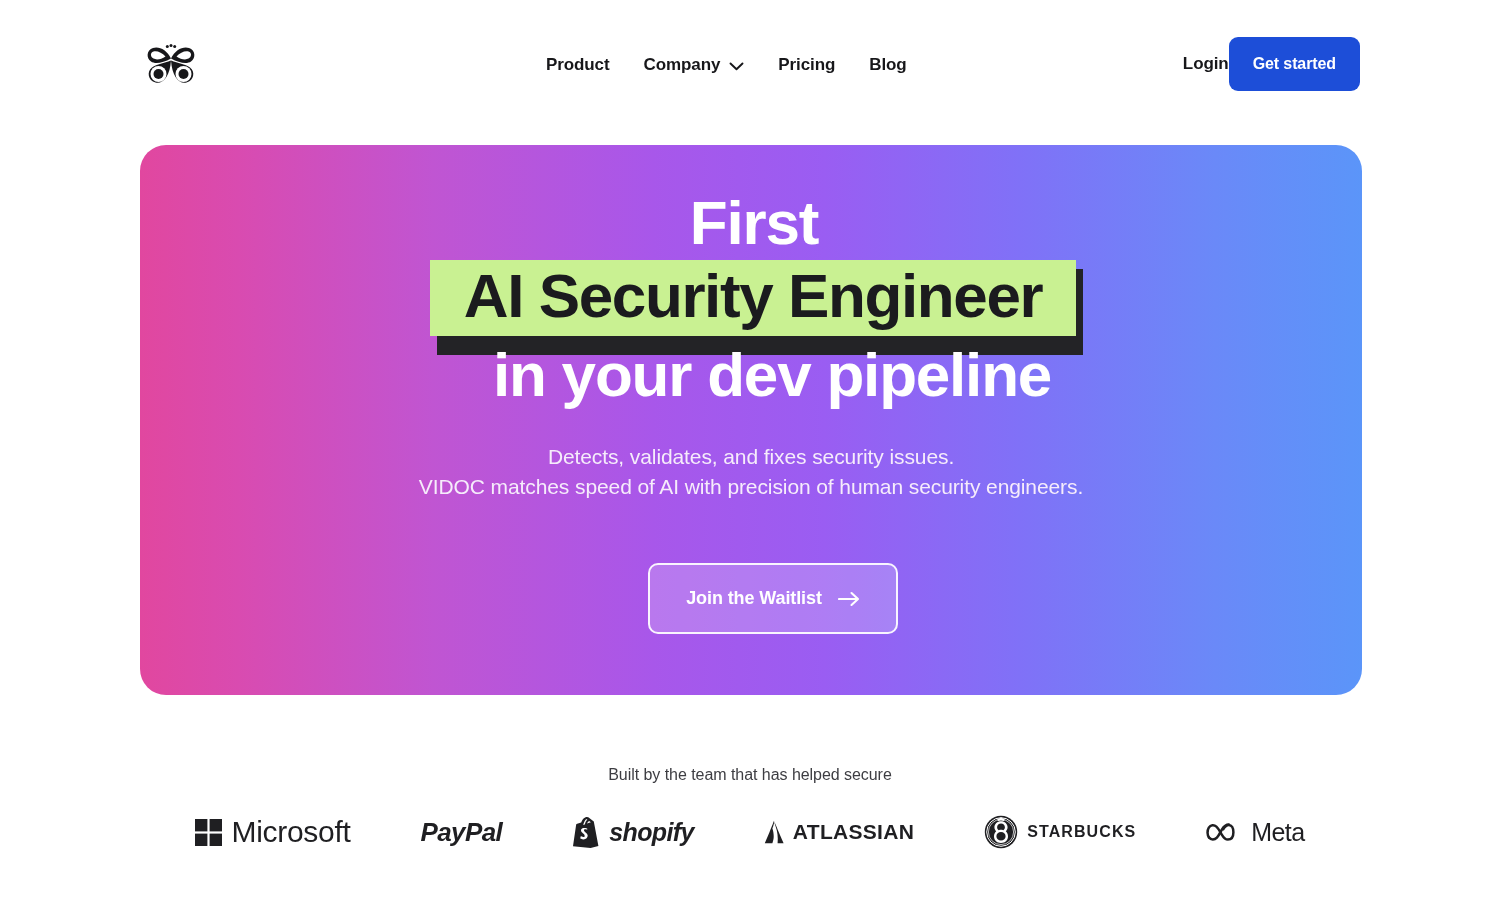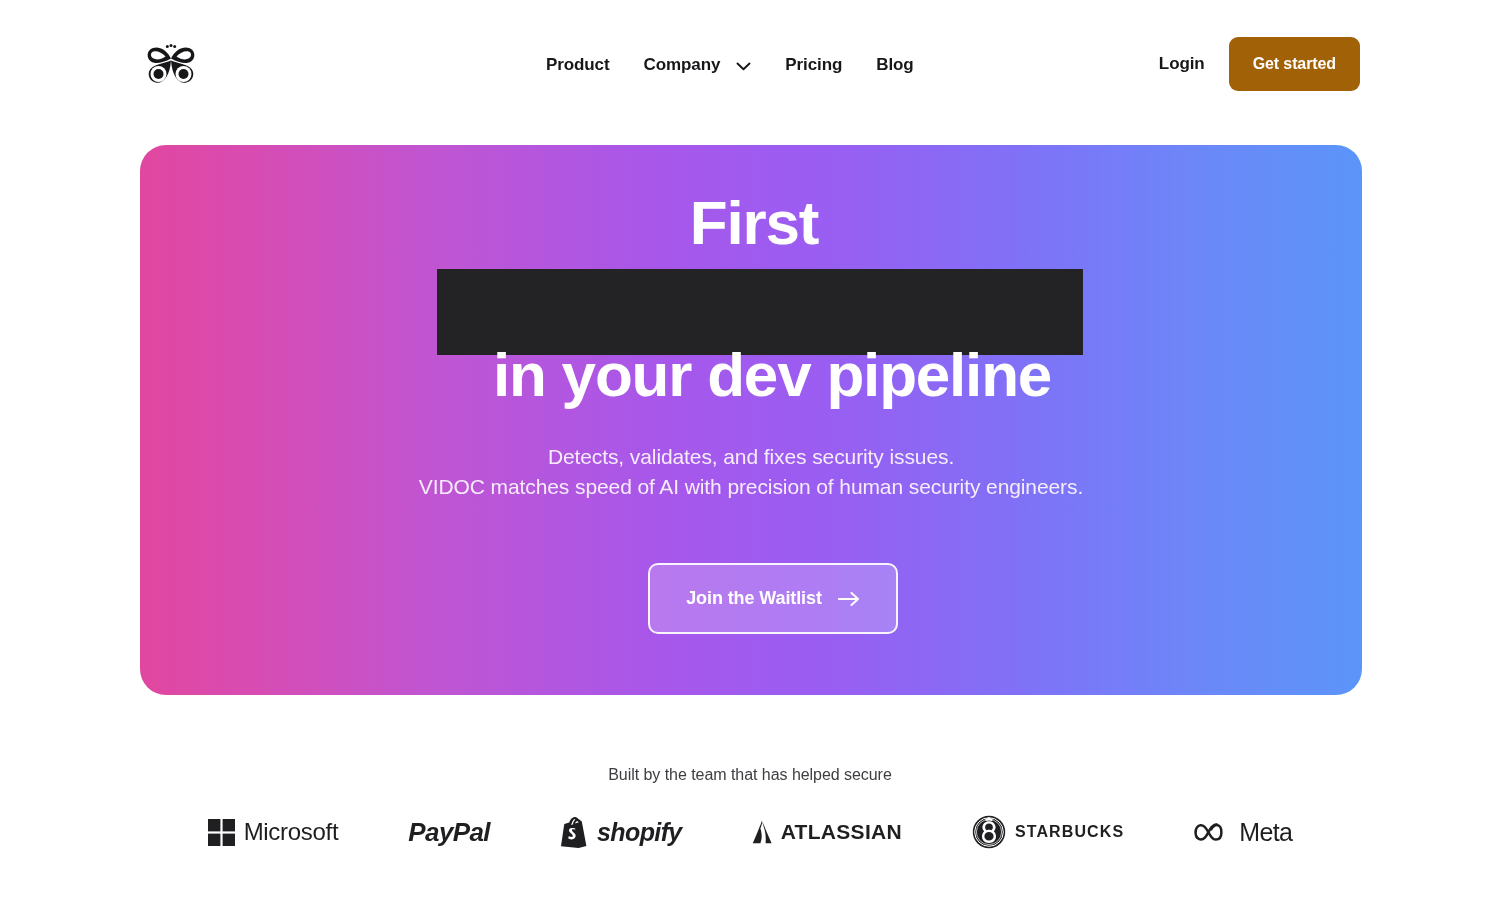--- a/index.html
+++ b/index.html
@@ -55,50 +55,49 @@
     font-weight: bold;
     color: #17171a;
     letter-spacing: -0.1px;
     line-height: 34px;
     cursor: pointer;
     white-space: nowrap;
   }
   .nav-item.with-caret {
     display: flex;
     align-items: center;
-    gap: 16px;
+    gap: 9px;
   }
   .caret {
     display: inline-block;
     width: 15px;
     height: 9px;
     position: relative;
     top: 1px;
   }
   .caret svg { display: block; }
 
   .auth {
     position: absolute;
     right: 140px;
     top: 37px;
     display: flex;
     align-items: center;
-    gap: 24px;
     height: 54px;
   }
   .login-link {
     font-size: 17px;
     font-weight: bold;
     color: #17171a;
     cursor: pointer;
     letter-spacing: -0.1px;
     white-space: nowrap;
   }
   .get-started-btn {
-    background: #a16207;
+    background: #1d4ed8;
     color: #ffffff;
     font-size: 16px;
     font-weight: bold;
     border: none;
     border-radius: 9px;
     height: 54px;
     padding: 0 24px;
     cursor: pointer;
     font-family: inherit;
     letter-spacing: -0.1px;
@@ -262,21 +261,21 @@
     color: #1f1f22;
     height: 40px;
   }
   .brand svg { display: block; }
   .brand-name {
     font-size: 23px;
     letter-spacing: -0.3px;
     color: #1f1f22;
     white-space: nowrap;
   }
-  .brand-name.ms { font-weight: 400; font-size: 24px; }
+  .brand-name.ms { font-weight: 400; font-size: 30px; }
   .brand-name.paypal { font-weight: bold; font-style: italic; font-size: 26px; letter-spacing: -0.6px; }
   .brand-name.shopify { font-weight: bold; font-style: italic; font-size: 25px; letter-spacing: -0.6px; }
   .brand-name.atlassian { font-weight: bold; font-size: 21px; letter-spacing: 0.3px; }
   .brand-name.starbucks { font-weight: bold; font-size: 16px; letter-spacing: 1.1px; }
   .brand-name.meta { font-weight: 400; font-size: 25px; letter-spacing: -0.6px; }
 </style>
 </head>
 <body>
 
 <div class="page">
@@ -335,20 +334,23 @@
     </div>
   </div>
 
   <div class="hero">
     <div class="hero-inner">
 
       <div class="headline-1">First</div>
 
       <div class="highlight-wrap">
         <div class="highlight-shadow"></div>
+        <div class="highlight-box">
+          <span class="highlight-text">AI Security Engineer</span>
+        </div>
       </div>
 
       <div class="headline-3">in your dev pipeline</div>
 
       <div class="subtitle">
         <div>Detects, validates, and fixes security issues.</div>
         <div>VIDOC matches speed of AI with precision of human security engineers.</div>
       </div>
 
       <div class="cta-wrap">

